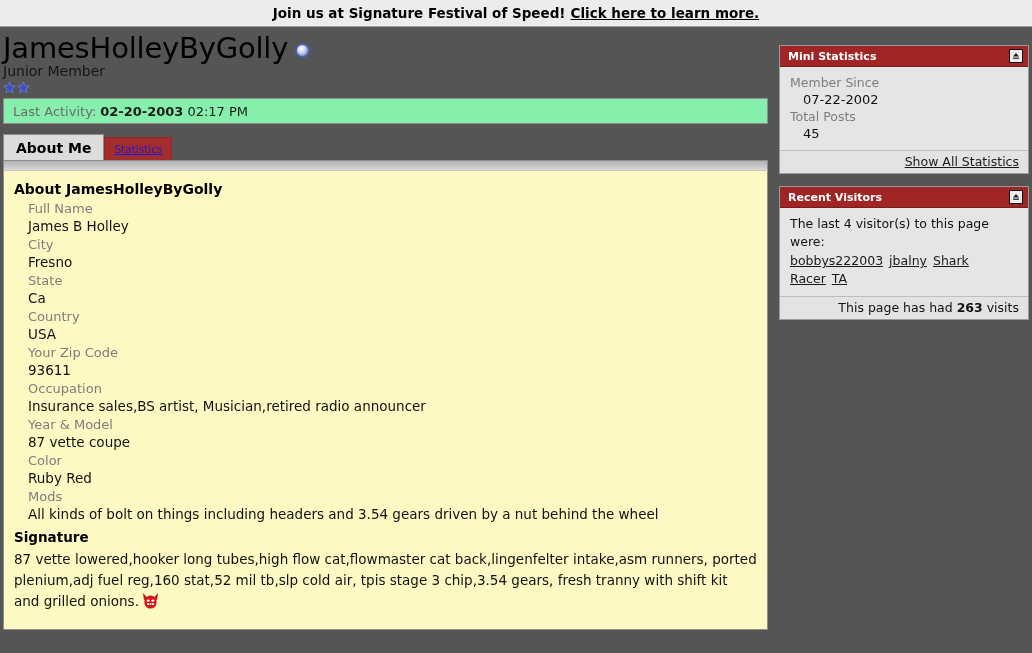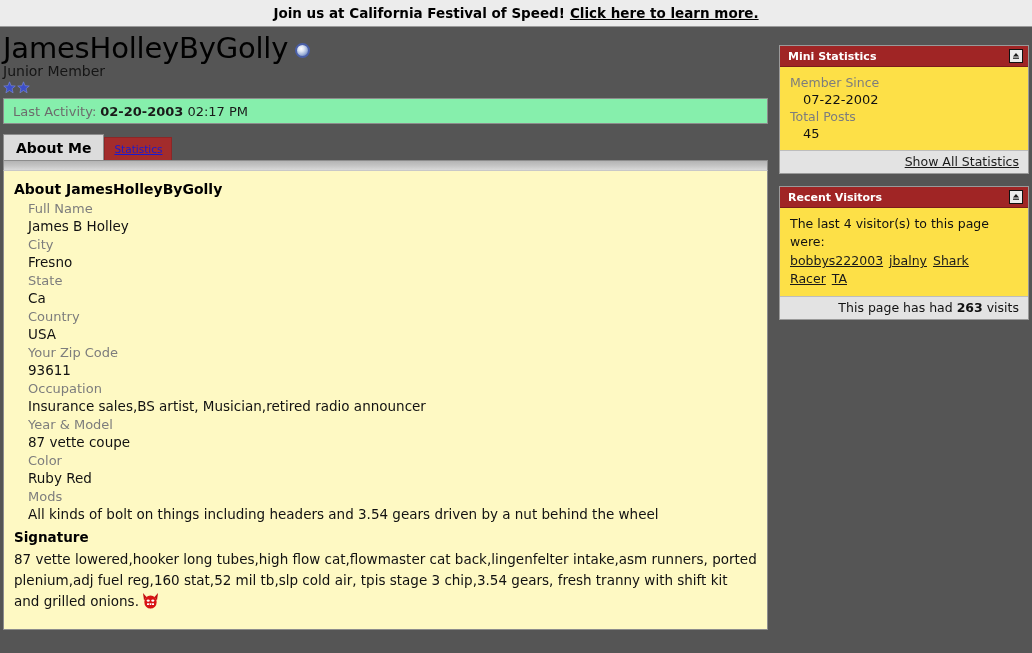--- a/index.html
+++ b/index.html
@@ -216,21 +216,21 @@
 
   
   .side-col {
     position: absolute;
     left: 779px;
     top: 18px;
     width: 250px;
   }
   .panel {
     border: 1px solid #9a9a9a;
-    background: #fde047;
+    background: #e5e5e5;
     margin-bottom: 12px;
   }
   .panel-head {
     background: #a02525;
     height: 21px;
     display: flex;
     align-items: center;
     justify-content: space-between;
     padding: 0 5px 0 8px;
     box-sizing: border-box;
@@ -291,21 +291,21 @@
     text-decoration: underline;
     cursor: pointer;
     margin-right: 6px;
   }
   .visit-count { font-weight: bold; }
 </style>
 </head>
 <body>
 
 <div class="announce-bar">
-  <span class="announce-text">Join us at California Festival of Speed!</span>
+  <span class="announce-text">Join us at Signature Festival of Speed!</span>
   <a class="announce-link">Click here to learn more.</a>
 </div>
 
 <div class="page">
 
   <div class="left-col">
 
     <div class="profile-head">
       <div class="username-row">
         <span class="username">JamesHolleyByGolly</span>

